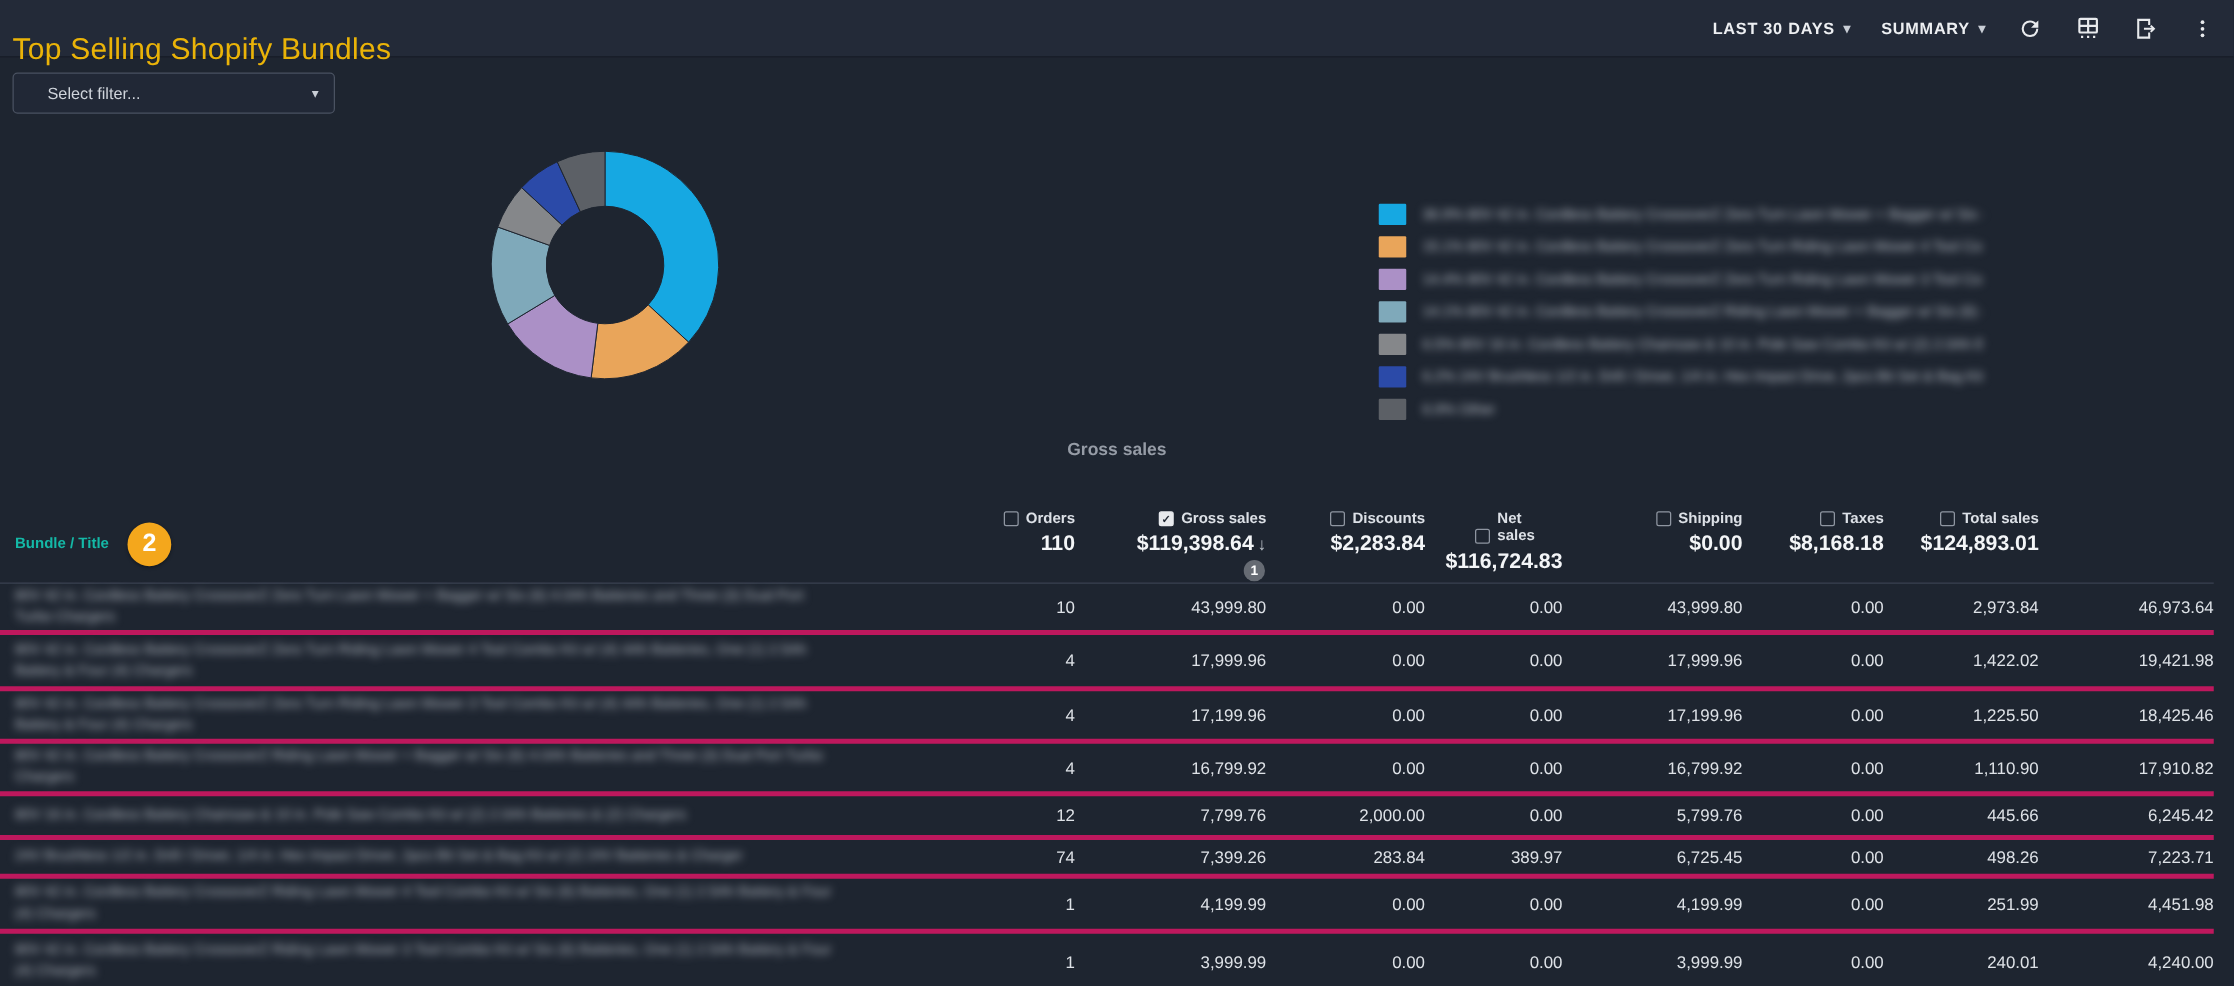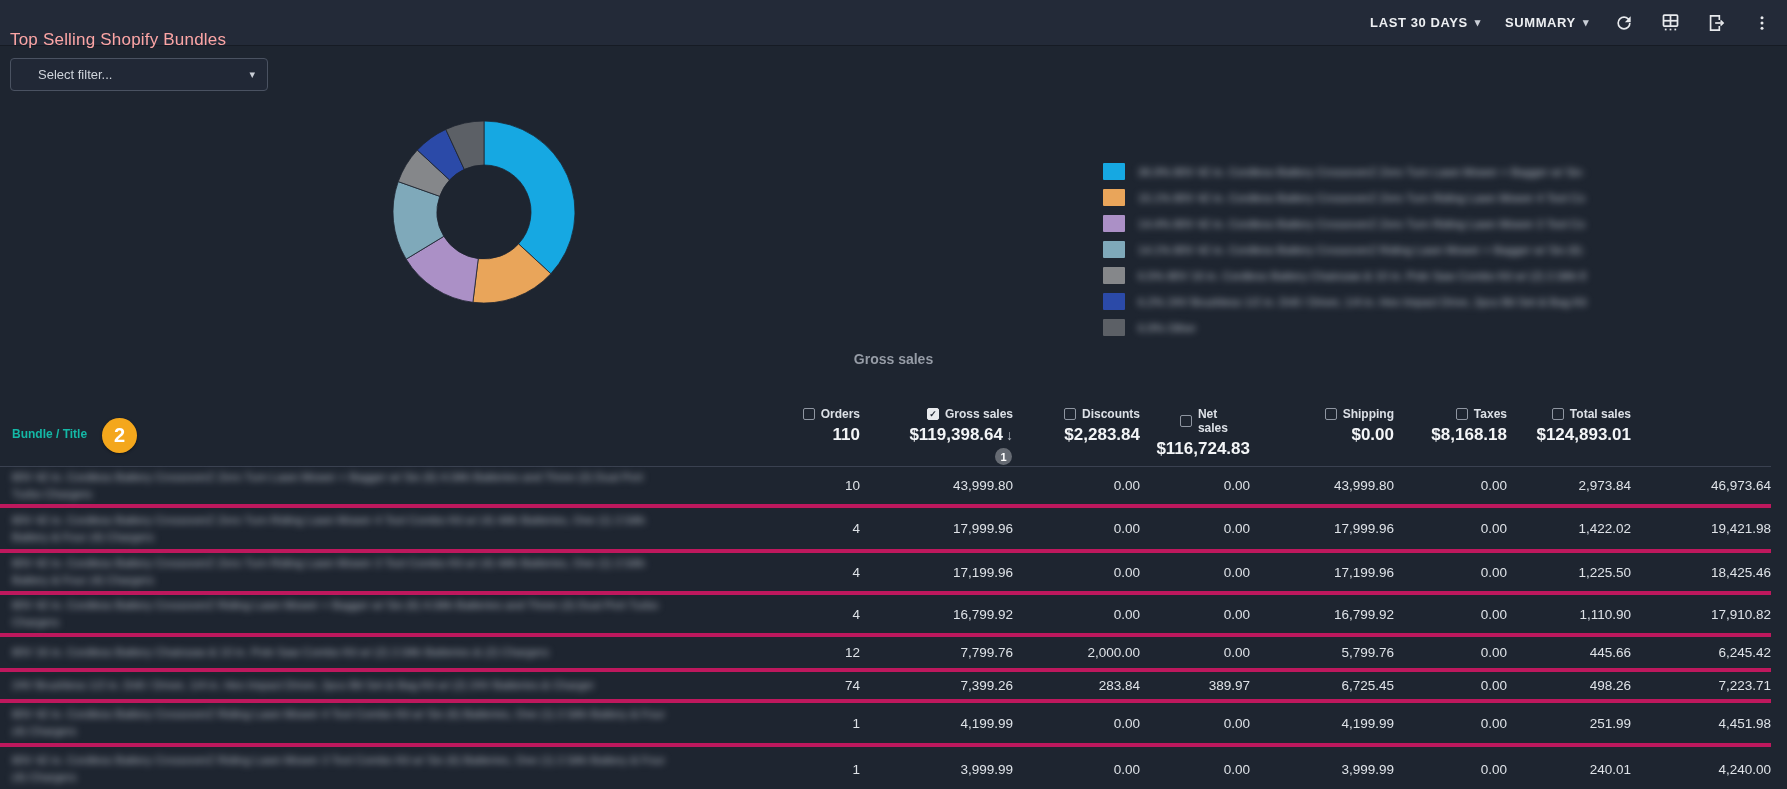--- a/index.html
+++ b/index.html
@@ -4,21 +4,21 @@
 <style>
   * { box-sizing: border-box; margin: 0; padding: 0; }
   html,body { width: 1787px; height: 789px; overflow: hidden; background: #1E2530;
               font-family: "Liberation Sans", sans-serif; }
   .app { position: relative; width: 1787px; height: 789px; background: #1E2530; color: #E8EAEE; }
 
   
   .topbar { position: absolute; top: 0; left: 0; right: 0; height: 46px; background: #232A38;
             border-bottom: 1px solid #161B24; display: flex; align-items: center;
             justify-content: space-between; padding: 0 14px 0 10px; }
-  .topbar-title { font-size: 17px; font-weight: 500; color: #fca5a5; letter-spacing: .2px; margin-top: 34px; }
+  .topbar-title { font-size: 24px; font-weight: 500; color: #eab308; letter-spacing: .2px; margin-top: 34px; }
   .topbar-right { display: flex; align-items: center; gap: 24px; }
   .tb-btn { display: flex; align-items: center; gap: 7px; font-size: 13px; font-weight: 700;
             letter-spacing: .6px; color: #EDEFF2; cursor: pointer; }
   .caret { font-size: 11px; color: #C9CED6; }
   .tb-icon { width: 22px; height: 22px; display: flex; align-items: center; justify-content: center; cursor: pointer; }
   .tb-icon svg { display: block; }
 
   
   .filter-box { position: absolute; left: 10px; top: 58px; width: 258px; height: 33px;
                 border: 1px solid #4A5261; border-radius: 4px; display: flex; align-items: center;
@@ -38,21 +38,21 @@
   
   .table-section { position: absolute; left: 0; top: 396px; width: 1787px; padding-right: 16px; }
   .grid { display: grid; grid-template-columns: 692px 168px 153px 127px 110px 144px 113px 124px 140px; }
   .t-header { height: 71px; border-bottom: 1px solid #3A4150; }
   .title-head { position: relative; }
   .title-head .lbl { position: absolute; left: 12px; top: 31px; font-size: 12px; font-weight: 700; color: #14b8a6; }
   .count-badge { position: absolute; left: 102px; top: 22px; width: 35px; height: 35px; border-radius: 50%;
                  background: #F4A71C; color: #FFFFFF; font-size: 20px; font-weight: 700;
                  display: flex; align-items: center; justify-content: center; box-shadow: 0 1px 3px rgba(0,0,0,.4); }
   .h-cell { position: relative; display: flex; flex-direction: column; align-items: flex-end; padding-top: 11px; }
-  .h-label { display: flex; align-items: center; gap: 6px; font-size: 12px; font-weight: 700;
+  .h-label { display: flex; align-items: flex-end; gap: 6px; font-size: 12px; font-weight: 700;
              color: #DCE0E6; cursor: pointer; padding-left: 40px; }
   .cb { width: 12px; height: 12px; border: 1.5px solid #8F96A1; border-radius: 2px; display: inline-flex;
         align-items: center; justify-content: center; font-size: 9px; font-weight: 700; color: #1E2530; }
   .cb.checked { background: #E8EAED; border-color: #E8EAED; }
   .h-total { margin-top: 4px; font-size: 17px; font-weight: 700; color: #F3F5F7; white-space: nowrap; }
   .sort-arrow { font-size: 14px; font-weight: 400; color: #B6BCC4; margin-left: 3px; }
   .sort-rank { position: absolute; right: 1px; top: 52px; width: 17px; height: 17px; border-radius: 50%;
                background: #666B73; color: #FFFFFF; font-size: 11px; font-weight: 700;
                display: flex; align-items: center; justify-content: center; }
 

